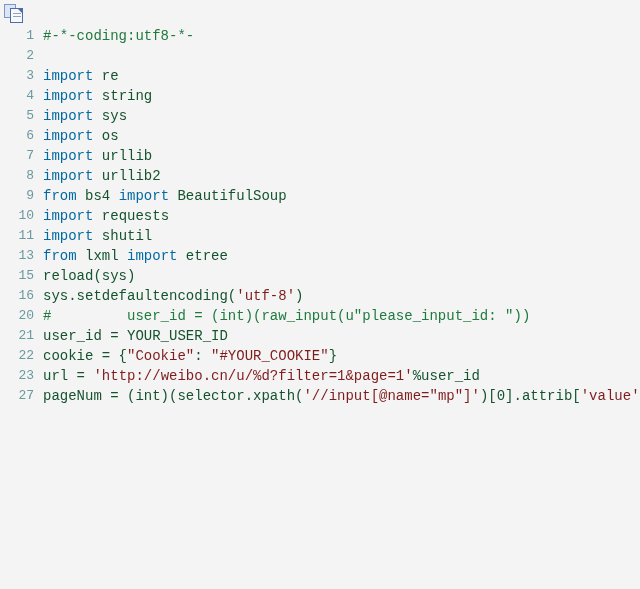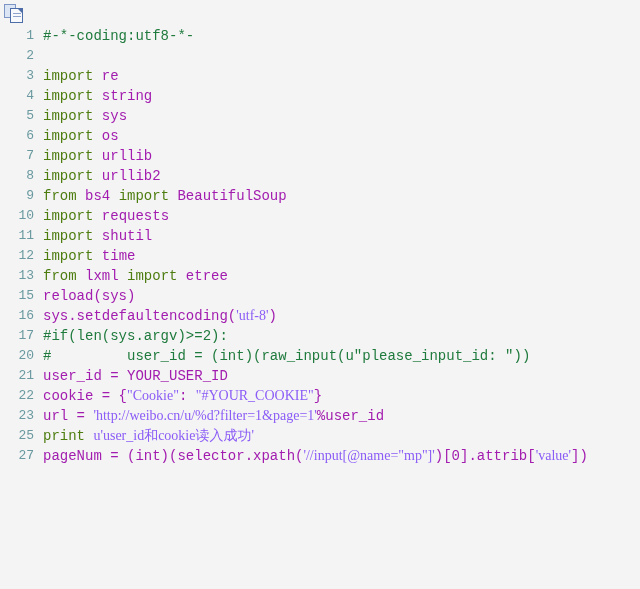--- a/index.html
+++ b/index.html
@@ -100,23 +100,23 @@
   }
   .ltext {
     flex: 1 1 auto;
     font-size: 14px;
     color: #222222;
     font-family: "Liberation Mono", "DejaVu Sans Mono", monospace;
     white-space: pre;
     overflow: hidden;
   }
   .tok-com { color: #1f7a3d; }
-  .tok-kw  { color: #4d7c0f; }
-  .tok-str { color: #8b5cf6; font-family: Liberation Serif, serif; }
-  .tok-pln { color: #a21caf; }
+  .tok-kw  { color: #0369a1; }
+  .tok-str { color: #7f1d1d; }
+  .tok-pln { color: #14532d; }
 </style>
 </head>
 <body>
 
 <div id="snippet">
 
   <div class="toolbar">
     <span class="copy-icon" title="copy">
       <span class="sheet back"></span>
       <span class="sheet front"></span>
@@ -129,26 +129,23 @@
       <div class="line"><span class="lnum">2</span><span class="ltext"><span class="tok-pln"></span></span></div>
       <div class="line"><span class="lnum">3</span><span class="ltext"><span class="tok-kw">import</span><span class="tok-pln"> re</span></span></div>
       <div class="line"><span class="lnum">4</span><span class="ltext"><span class="tok-kw">import</span><span class="tok-pln"> string</span></span></div>
       <div class="line"><span class="lnum">5</span><span class="ltext"><span class="tok-kw">import</span><span class="tok-pln"> sys</span></span></div>
       <div class="line"><span class="lnum">6</span><span class="ltext"><span class="tok-kw">import</span><span class="tok-pln"> os</span></span></div>
       <div class="line"><span class="lnum">7</span><span class="ltext"><span class="tok-kw">import</span><span class="tok-pln"> urllib</span></span></div>
       <div class="line"><span class="lnum">8</span><span class="ltext"><span class="tok-kw">import</span><span class="tok-pln"> urllib2</span></span></div>
       <div class="line"><span class="lnum">9</span><span class="ltext"><span class="tok-kw">from</span><span class="tok-pln"> bs4 </span><span class="tok-kw">import</span><span class="tok-pln"> BeautifulSoup</span></span></div>
       <div class="line"><span class="lnum">10</span><span class="ltext"><span class="tok-kw">import</span><span class="tok-pln"> requests</span></span></div>
       <div class="line"><span class="lnum">11</span><span class="ltext"><span class="tok-kw">import</span><span class="tok-pln"> shutil</span></span></div>
-      <div class="line"><span class="lnum">12</span><span class="ltext"><span class="tok-kw">import</span><span class="tok-pln"> time</span></span></div>
       <div class="line"><span class="lnum">13</span><span class="ltext"><span class="tok-kw">from</span><span class="tok-pln"> lxml </span><span class="tok-kw">import</span><span class="tok-pln"> etree</span></span></div>
       <div class="line"><span class="lnum">15</span><span class="ltext"><span class="tok-pln">reload(sys)</span></span></div>
       <div class="line"><span class="lnum">16</span><span class="ltext"><span class="tok-pln">sys.setdefaultencoding(</span><span class="tok-str">'utf-8'</span><span class="tok-pln">)</span></span></div>
-      <div class="line"><span class="lnum">17</span><span class="ltext"><span class="tok-com">#if(len(sys.argv)&gt;=2):</span></span></div>
       <div class="line"><span class="lnum">20</span><span class="ltext"><span class="tok-com">#         user_id = (int)(raw_input(u"please_input_id: "))</span></span></div>
       <div class="line"><span class="lnum">21</span><span class="ltext"><span class="tok-pln">user_id = YOUR_USER_ID</span></span></div>
       <div class="line"><span class="lnum">22</span><span class="ltext"><span class="tok-pln">cookie = {</span><span class="tok-str">"Cookie"</span><span class="tok-pln">: </span><span class="tok-str">"#YOUR_COOKIE"</span><span class="tok-pln">}</span></span></div>
       <div class="line"><span class="lnum">23</span><span class="ltext"><span class="tok-pln">url = </span><span class="tok-str">'http://weibo.cn/u/%d?filter=1&amp;page=1'</span><span class="tok-pln">%user_id</span></span></div>
-      <div class="line"><span class="lnum">25</span><span class="ltext"><span class="tok-kw">print</span><span class="tok-pln"> </span><span class="tok-str">u'user_id和cookie读入成功'</span></span></div>
       <div class="line"><span class="lnum">27</span><span class="ltext"><span class="tok-pln">pageNum = (int)(selector.xpath(</span><span class="tok-str">'//input[@name="mp"]'</span><span class="tok-pln">)[0].attrib[</span><span class="tok-str">'value'</span><span class="tok-pln">])</span></span></div>
     </div>
 
 </div>
 
 </body></html>

